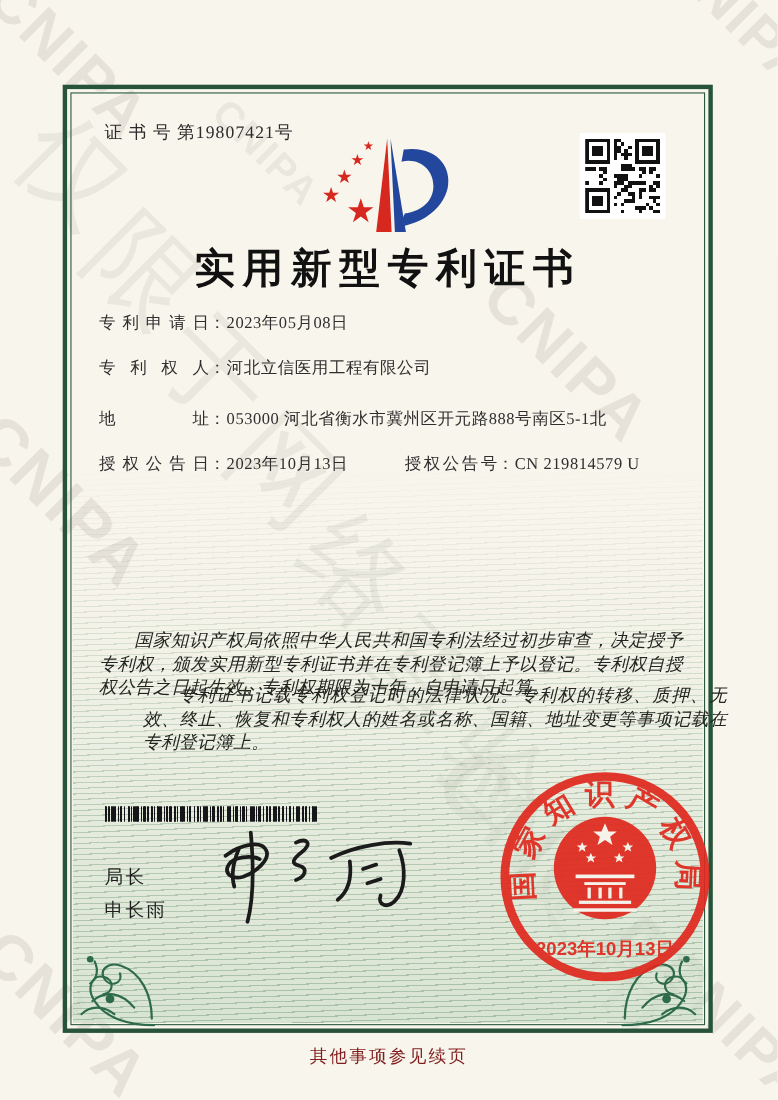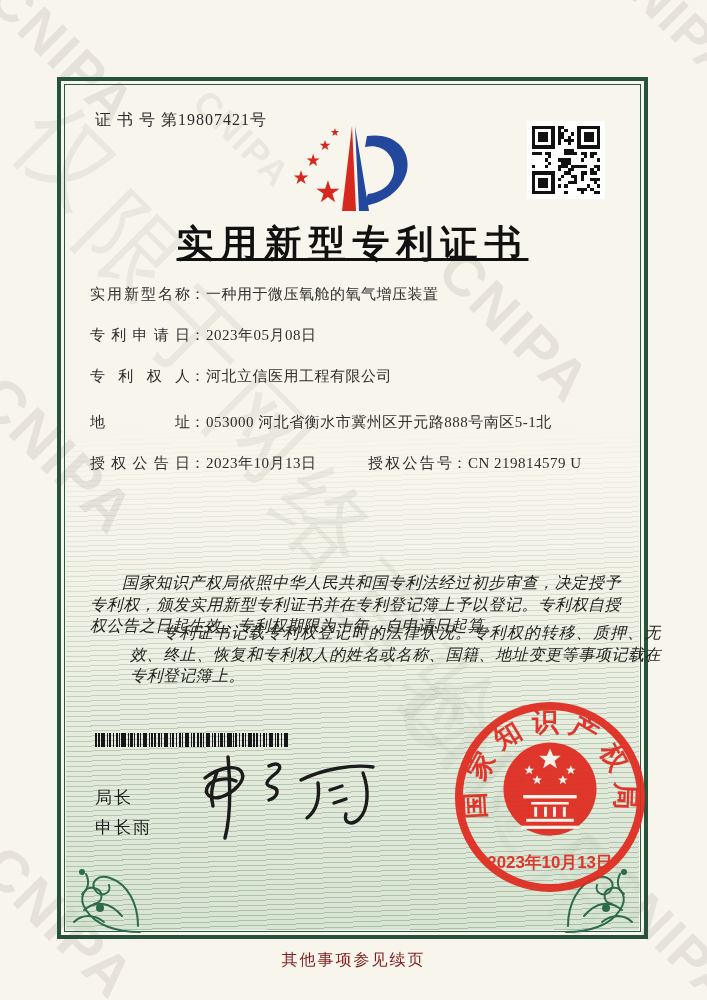--- a/index.html
+++ b/index.html
@@ -27,21 +27,21 @@
 
   .ornament{position:absolute;z-index:3;}
 
   
   .content{position:absolute;inset:0;z-index:4;}
   .cert-no{position:absolute;left:95px;top:110px;font-size:16px;color:#2b2b2b;letter-spacing:1px;}
   .logo{position:absolute;left:283px;top:114px;}
   .qr-box{position:absolute;left:527px;top:121px;width:78px;height:78px;background:#ffffff;
     display:flex;align-items:center;justify-content:center;}
   .title{position:absolute;left:57px;right:59px;top:219px;text-align:center;
-    font-size:37px;font-weight:bold;color:#111;letter-spacing:7px;text-decoration:underline;}
+    font-size:37px;font-weight:bold;color:#111;letter-spacing:7px;}
 
   .fields{position:absolute;left:90px;top:283px;width:532px;font-size:15px;color:#2e2e2e;}
   .frow{position:relative;height:41px;line-height:22px;}
   .frow.gap{height:46px;}
   .flabel{display:inline-block;width:100px;text-align:justify;text-align-last:justify;vertical-align:top;}
   .fcolon{display:inline-block;width:16px;vertical-align:top;}
   .fvalue{letter-spacing:0.5px;}
   .fpair2{position:absolute;left:278px;top:0;}
   .fpair2 .flabel{width:84px;}
 
@@ -247,23 +247,20 @@
           <rect x="15" y="20" width="1" height="1" fill="#111"></rect>
           <rect x="19" y="20" width="1" height="1" fill="#111"></rect>
           <rect x="20" y="20" width="1" height="1" fill="#111"></rect>
         </svg>
     </div>
 
     <div class="title">实用新型专利证书</div>
 
     <div class="fields">
       <div class="frow">
-        <span class="flabel">实用新型名称</span><span class="fcolon">：</span><span class="fvalue">一种用于微压氧舱的氧气增压装置</span>
-      </div>
-      <div class="frow">
         <span class="flabel">专利申请日</span><span class="fcolon">：</span><span class="fvalue">2023年05月08日</span>
       </div>
       <div class="frow gap">
         <span class="flabel">专利权人</span><span class="fcolon">：</span><span class="fvalue">河北立信医用工程有限公司</span>
       </div>
       <div class="frow">
         <span class="flabel">地址</span><span class="fcolon">：</span><span class="fvalue">053000 河北省衡水市冀州区开元路888号南区5-1北</span>
       </div>
       <div class="frow">
         <span class="flabel">授权公告日</span><span class="fcolon">：</span><span class="fvalue">2023年10月13日</span>

